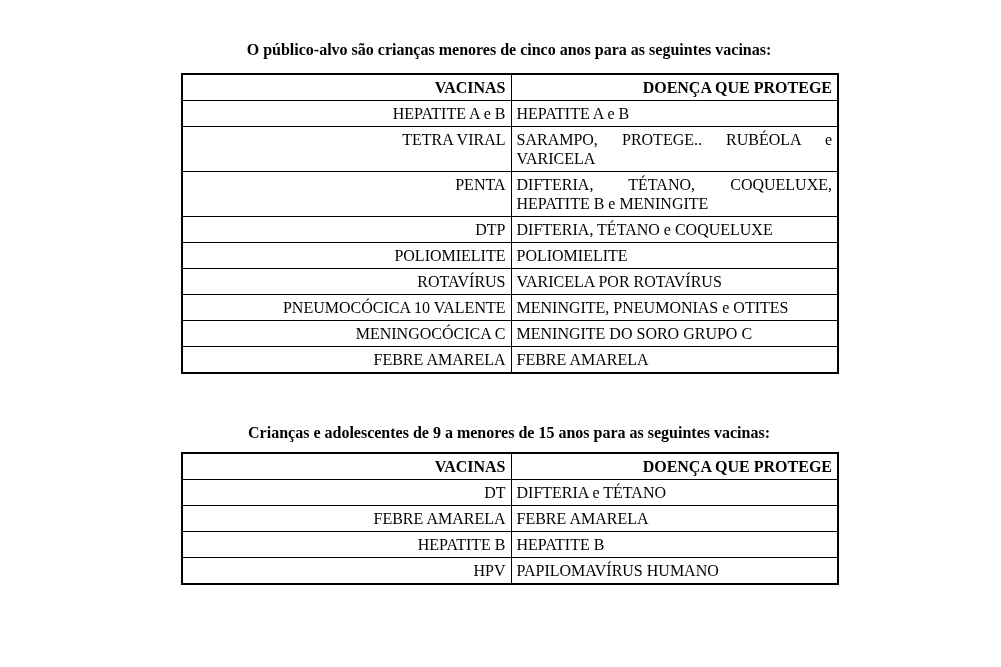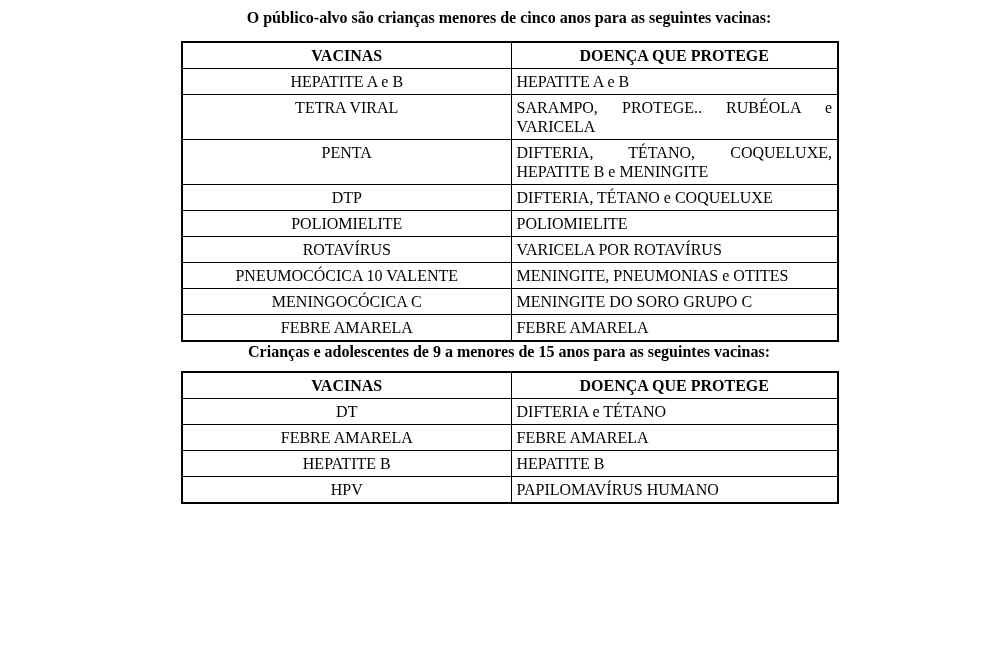--- a/index.html
+++ b/index.html
@@ -9,52 +9,53 @@
   }
   .page {
     position: relative;
     width: 1001px;
     height: 667px;
     background: #ffffff;
     overflow: hidden;
     font-family: "Liberation Serif", "DejaVu Serif", serif;
     color: #000000;
     box-sizing: border-box;
-    padding-top: 8px;
+    padding-top: 40px;
   }
   .content-col {
     width: 656px;
     margin-left: 181px;
   }
   .section-title {
     font-size: 16px;
     font-weight: bold;
     line-height: 20px;
     text-align: center;
     margin: 0 0 13px 0;
   }
   .section-2 .section-title {
+    margin-top: 49px;
     margin-bottom: 9px;
   }
   table.vaccine-table {
     width: 656px;
     border-collapse: collapse;
     border: 2px solid #000000;
     table-layout: fixed;
     font-size: 16px;
   }
   table.vaccine-table col.c1 { width: 329px; }
   table.vaccine-table col.c2 { width: 327px; }
   table.vaccine-table th,
   table.vaccine-table td {
     border: 1px solid #000000;
     padding: 3px 5px 3px 5px;
     line-height: 19px;
     vertical-align: top;
-    text-align: center;
+    text-align: right;
     font-weight: normal;
     overflow: hidden;
   }
   table.vaccine-table th {
     font-weight: bold;
   }
   table.vaccine-table td.col-doenca {
     text-align: justify;
   }
 </style>

